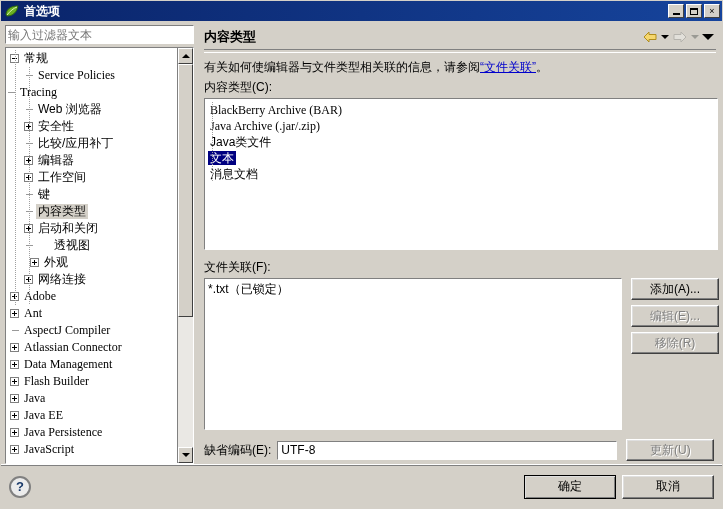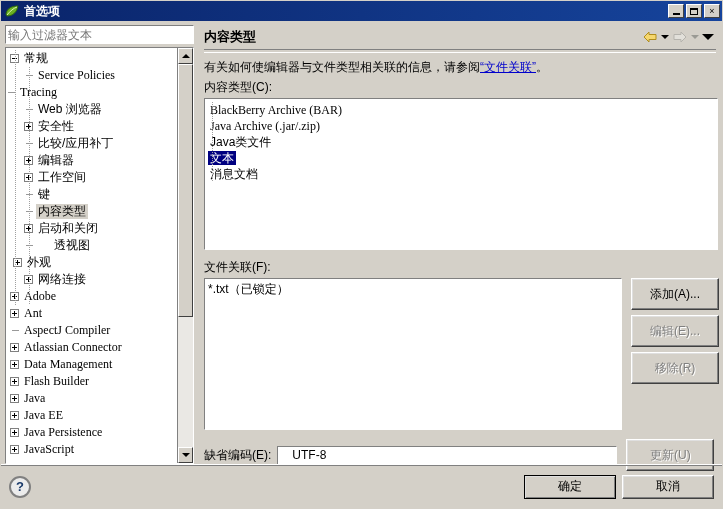--- a/index.html
+++ b/index.html
@@ -281,35 +281,35 @@
   .btn {
     background: #d4d0c8;
     border-top: 1px solid #ffffff; border-left: 1px solid #ffffff;
     border-right: 1px solid #404040; border-bottom: 1px solid #404040;
     box-shadow: inset -1px -1px 0 #808080, inset 1px 1px 0 #dfdfdf;
     box-sizing: border-box;
     font-family: "Liberation Sans", sans-serif;
     font-size: 12px;
     color: #000000;
     padding: 0;
-    height: 32px; width: 88px;
+    height: 22px; width: 88px;
     cursor: default;
     display: flex; align-items: center; justify-content: center;
   }
   .btn.disabled { color: #808080; text-shadow: 1px 1px 0 #ffffff; }
 
   #encoding-row {
     display: flex; align-items: center; flex: 0 0 auto;
     margin-top: 9px;
   }
   #encoding-label { font-size: 12px; margin-right: 6px; }
   #encoding-input-wrap {
     width: 340px; height: 19px;
     background: #ffffff;
-    display: flex; align-items: center; padding: 0 14px;
+    display: flex; align-items: center; padding: 0 3px;
     flex: 0 0 auto;
   }
   #encoding-input {
     border: none; outline: none; background: transparent;
     font-family: "Liberation Sans", sans-serif; font-size: 12px;
     width: 100%; padding: 0; color: #000;
   }
   #update-btn { margin-left: 9px; }
 
   
@@ -418,21 +418,21 @@
               <span class="tlabel">内容类型</span>
             </div>
             <div class="tnode" style="padding-left: 18px;">
               <span class="twisty plus"></span>
               <span class="tlabel">启动和关闭</span>
             </div>
             <div class="tnode" style="padding-left: 18px; gap: 16px;">
               <span class="twisty none"></span>
               <span class="tlabel">透视图</span>
             </div>
-            <div class="tnode" style="padding-left: 7px;">
+            <div class="tnode" style="padding-left: 24px;">
               <span class="twisty plus"></span>
               <span class="tlabel">外观</span>
             </div>
             <div class="tnode" style="padding-left: 18px;">
               <span class="twisty plus"></span>
               <span class="tlabel">网络连接</span>
             </div>
             <div class="tnode mono" style="padding-left: 4px;">
               <span class="twisty plus"></span>
               <span class="tlabel">Adobe</span>

